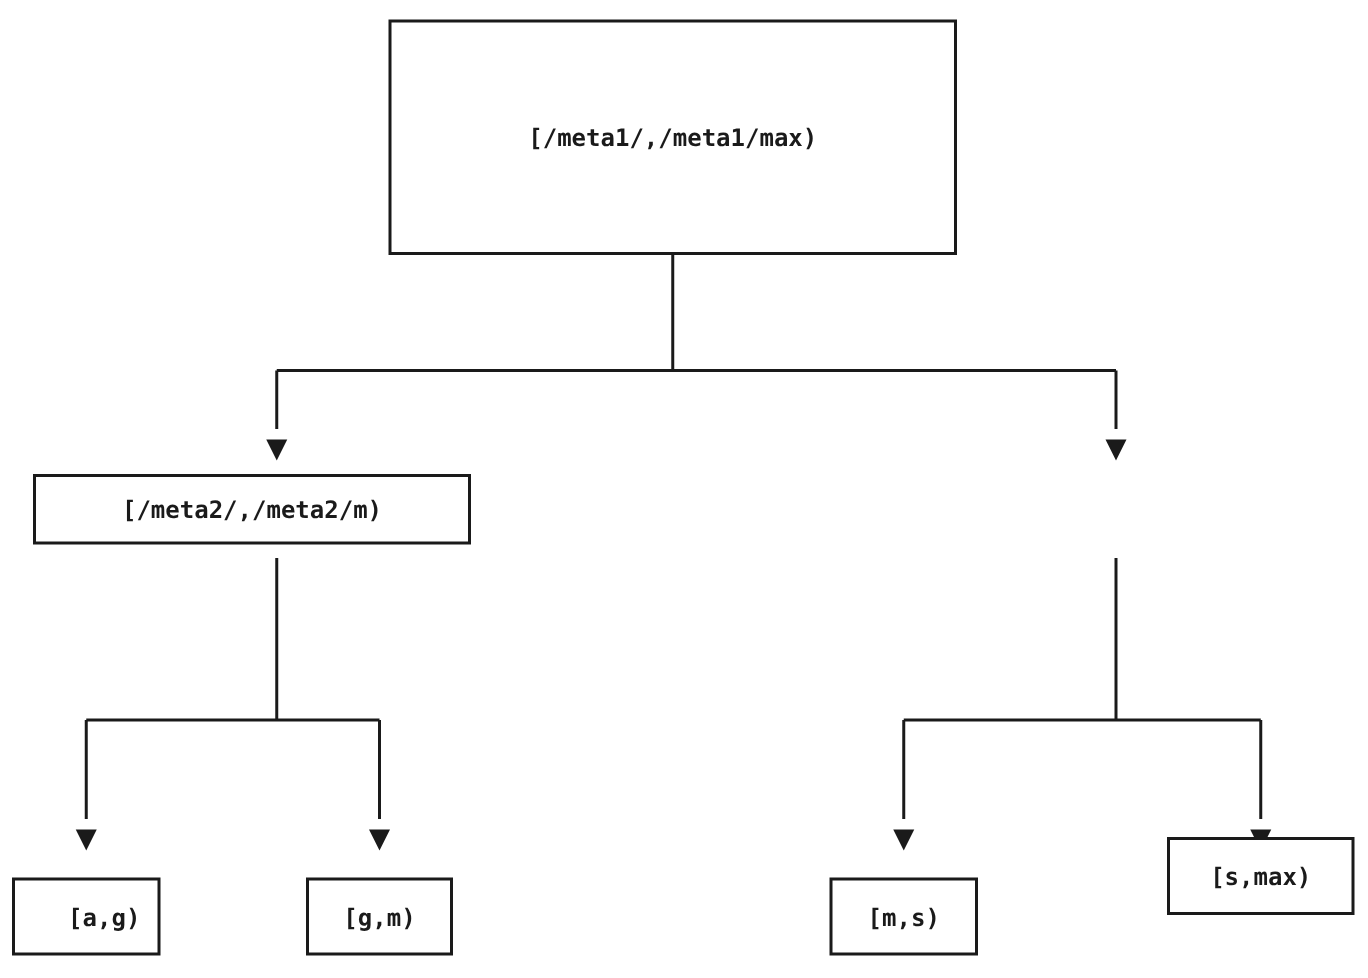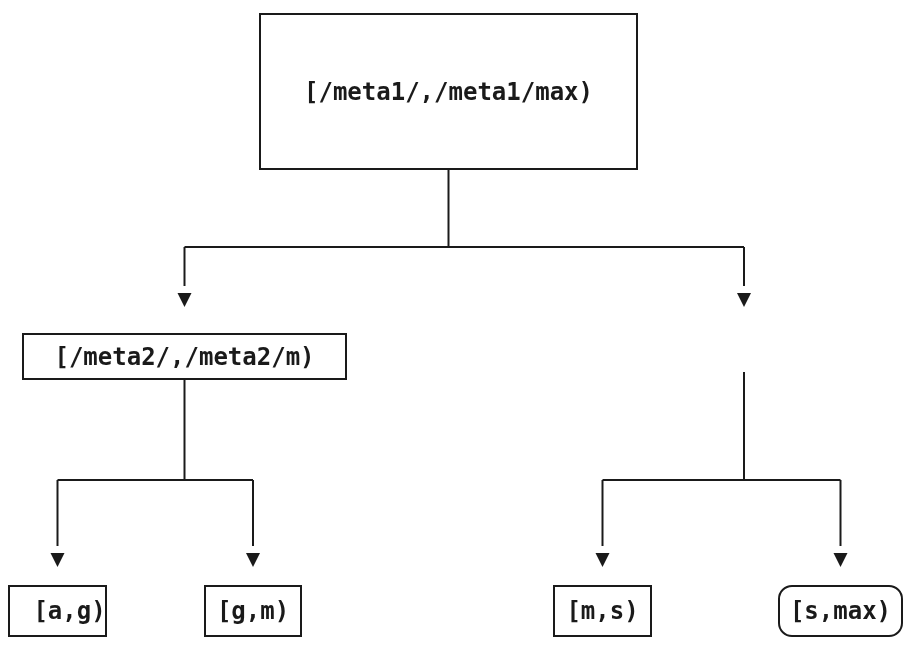--- a/index.html
+++ b/index.html
@@ -16,32 +16,32 @@
     overflow: hidden;
   }
   .node {
     position: absolute;
     box-sizing: border-box;
     border: 2px solid #1a1a1a;
     background: #ffffff;
     display: flex;
     align-items: center;
     justify-content: center;
-    font-size: 24px;
+    font-size: 16px;
     font-weight: bold;
     color: #1a1a1a;
     white-space: nowrap;
   }
   .node-root  { left: 259px; top: 13px;  width: 379px; height: 157px; }
-  .node-l2a   { left: 22px;  top: 333px; width: 325px; height: 47px; }
+  .node-l2a   { left: 22px;  top: 316px; width: 292px; height: 47px; }
   .node-l2b   { left: 583px; top: 325px; width: 322px; height: 47px; }
   .node-l3a   { left: 8px;   top: 585px; width: 99px;  height: 52px; padding-left: 24px; }
   .node-l3b   { left: 204px; top: 585px; width: 98px;  height: 52px; }
   .node-l3c   { left: 553px; top: 585px; width: 99px;  height: 52px; }
-  .node-l3d   { left: 778px; top: 585px; width: 125px; height: 52px; border-radius: 14px; }
+  .node-l3d   { left: 778px; top: 558px; width: 125px; height: 52px; }
   .edges-svg {
     position: absolute;
     left: 0;
     top: 0;
     width: 912px;
     height: 652px;
     pointer-events: none;
   }
   .edge-line {
     fill: none;

